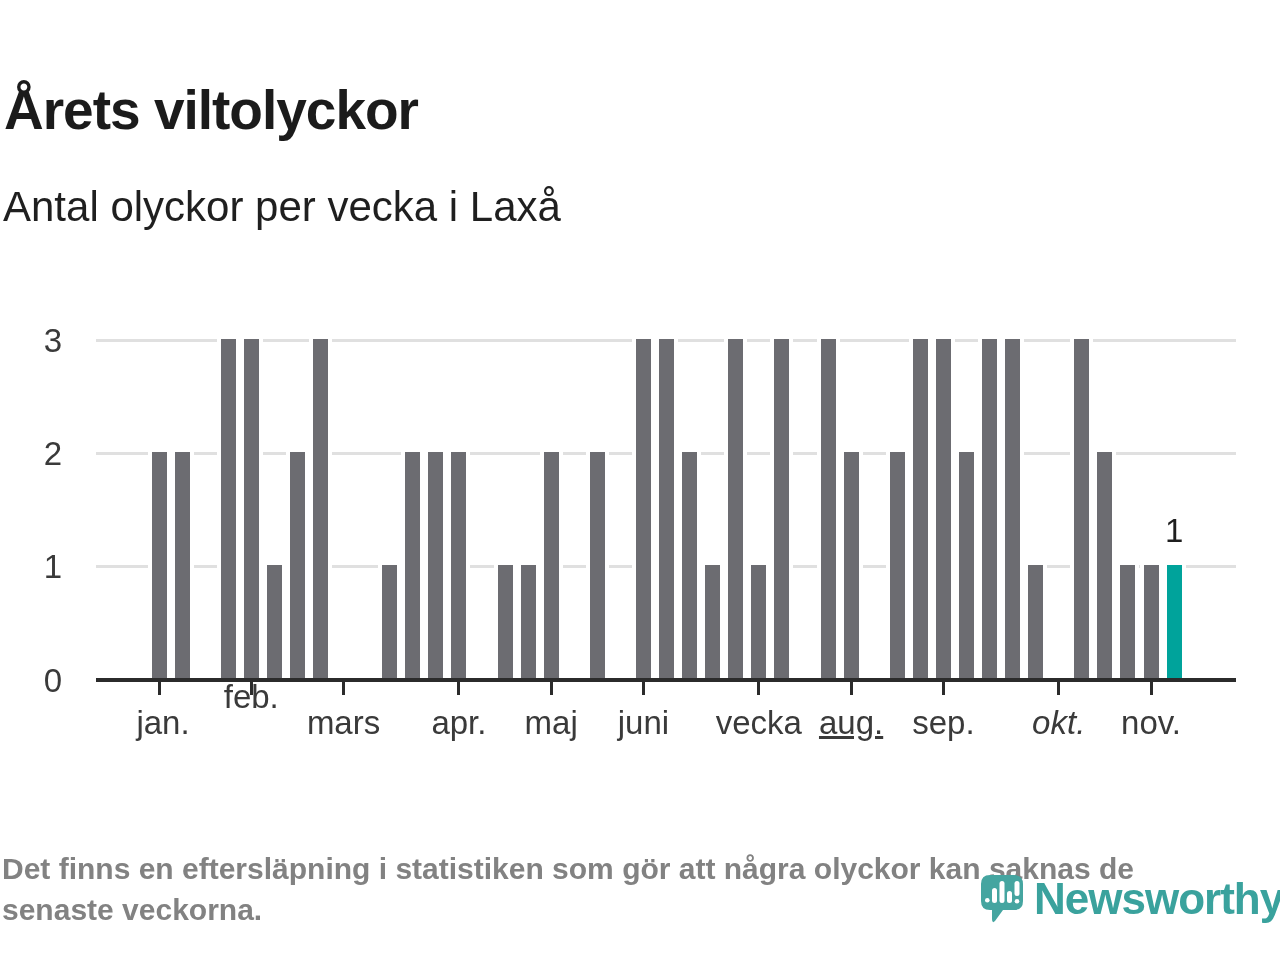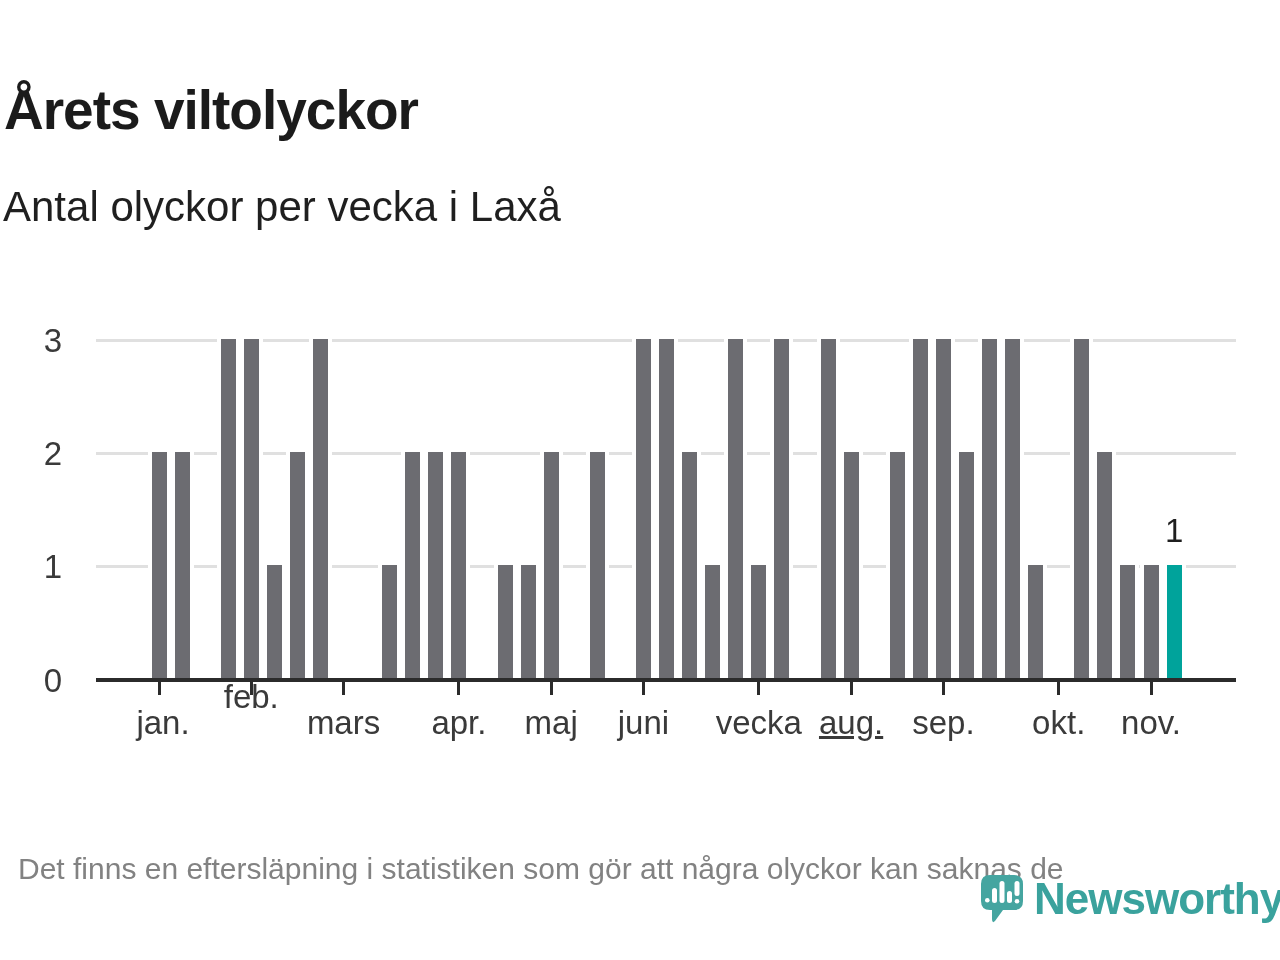--- a/index.html
+++ b/index.html
@@ -27,21 +27,21 @@
   .xlabel{
     position:absolute;width:110px;text-align:center;
     font-size:33px;color:#3a3a3a;line-height:44px;
   }
   .value-label{
     position:absolute;width:60px;text-align:center;
     font-size:33px;color:#1f1f1f;line-height:44px;
   }
   .footnote{
     position:absolute;left:2px;top:848px;z-index:2;
-    font-size:30px;line-height:41px;color:#828282;font-weight:400;margin-left:16px;
+    font-size:30px;line-height:41px;color:#828282;font-weight:700;
   }
   .logo{
     position:absolute;left:980px;top:872px;height:54px;
     display:flex;align-items:center;gap:10px;
   }
   .logo-icon{position:relative;z-index:3;width:44px;height:52px;flex:0 0 auto;}
   .logo-text{
     position:relative;z-index:1;
     font-size:44px;font-weight:700;color:#3aa29d;letter-spacing:-1px;white-space:nowrap;
   }
@@ -109,28 +109,29 @@
     <div class="xlabel" style="left: 496.19px; top: 701px;">maj</div>
     <div class="xtick" style="left: 641.97px; top: 682px; height: 13px; background: rgb(43, 43, 43);"></div>
     <div class="xlabel" style="left: 588.47px; top: 701px;">juni</div>
     <div class="xtick" style="left: 757.32px; top: 682px; height: 13px; background: rgb(43, 43, 43);"></div>
     <div class="xlabel" style="left: 703.82px; top: 701px;">vecka</div>
     <div class="xtick" style="left: 849.6px; top: 682px; height: 13px; background: rgb(43, 43, 43);"></div>
     <div class="xlabel" style="left: 796.1px; top: 701px; text-decoration: underline;">aug.</div>
     <div class="xtick" style="left: 941.88px; top: 682px; height: 13px; background: rgb(43, 43, 43);"></div>
     <div class="xlabel" style="left: 888.38px; top: 701px;">sep.</div>
     <div class="xtick" style="left: 1057.23px; top: 682px; height: 13px; background: rgb(43, 43, 43);"></div>
-    <div class="xlabel" style="left: 1003.73px; top: 701px;">okt.</div>
+    <div class="xlabel" style="left: 1003.73px; top: 701px; font-style: italic;">okt.</div>
     <div class="xtick" style="left: 1149.51px; top: 682px; height: 13px; background: rgb(43, 43, 43);"></div>
     <div class="xlabel" style="left: 1096.01px; top: 701px; text-align: center;">nov.</div>
     <div class="value-label" style="left: 1144.08px; top: 509px;">1</div>
   </div>
 
 <div class="footnote">
   <div>Det finns en eftersläpning i statistiken som gör att några olyckor kan saknas de</div>
+  <div>senaste veckorna.</div>
 </div>
 
 <div class="logo">
   <svg class="logo-icon" viewBox="0 0 44 50" xmlns="http://www.w3.org/2000/svg">
     <path d="M10 1 H34 Q43 1 43 10 V27 Q43 36 34 36 H23 L15 47 Q12 50 12 45 V36 H10 Q1 36 1 27 V10 Q1 1 10 1 Z" fill="#45a5a0"></path>
     <rect x="5" y="24" width="4.6" height="4.6" rx="2.3" fill="#ffffff"></rect>
     <rect x="12" y="14" width="5" height="15" rx="2.5" fill="#ffffff"></rect>
     <rect x="19.5" y="7" width="5" height="22" rx="2.5" fill="#ffffff"></rect>
     <rect x="27" y="17" width="5" height="12" rx="2.5" fill="#ffffff"></rect>
     <rect x="34.5" y="7" width="5" height="15" rx="2.5" fill="#ffffff"></rect>

